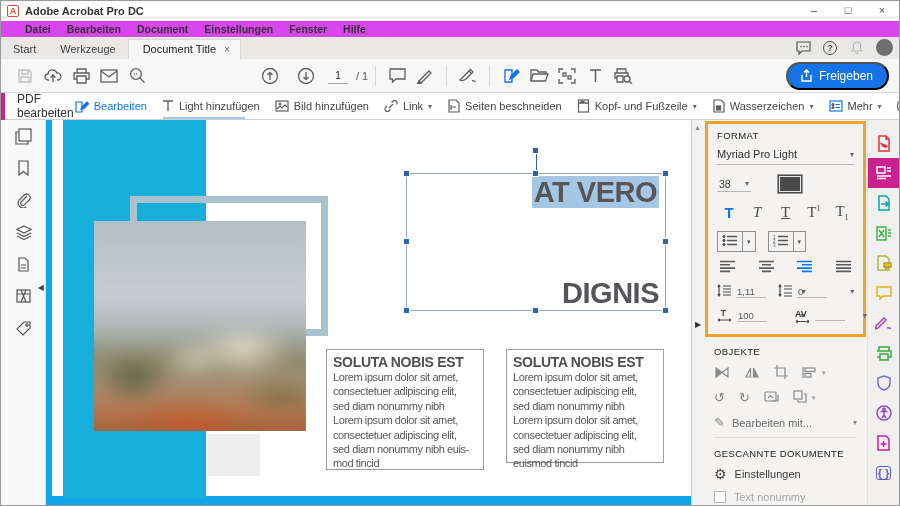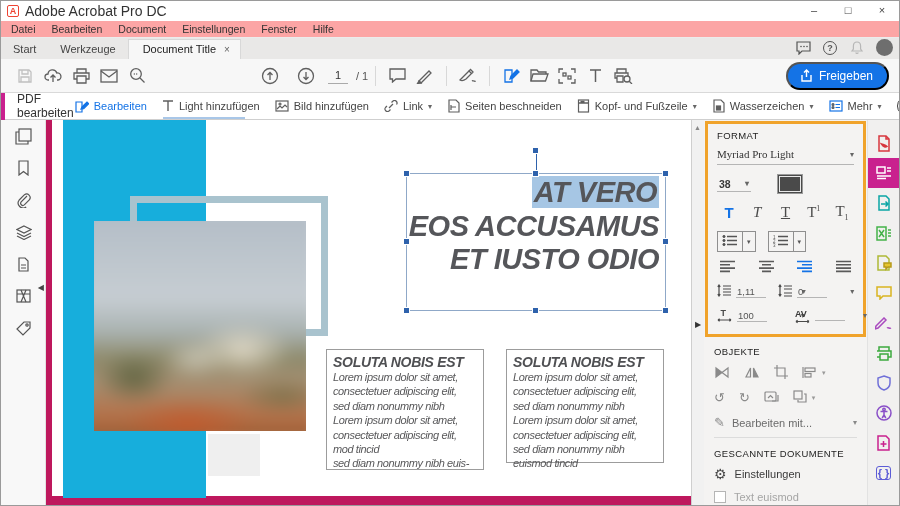--- a/index.html
+++ b/index.html
@@ -3,26 +3,26 @@
 <meta charset="utf-8">
 <style>
   * { box-sizing: border-box; margin: 0; padding: 0; }
   html,body { width:900px; height:506px; }
   body { font-family:"Liberation Sans", sans-serif; background:#fff; }
   .window { width:900px; height:506px; display:flex; flex-direction:column; border:1px solid #9a9a9a; overflow:hidden; background:#fff; }
 
   
   .titlebar { height:20px; display:flex; align-items:center; background:#fff; padding-left:6px; flex:0 0 auto; }
   .app-logo { width:12px; height:12px; border:1px solid #e43; border-radius:2px; color:#e43; font-size:9px; font-weight:bold; line-height:10px; text-align:center; margin-right:6px; }
-  .app-title { font-size:14px; font-weight:normal; color:#333; }
+  .app-title { font-size:11px; font-weight:bold; color:#333; }
   .win-controls { margin-left:auto; display:flex; }
   .win-btn { width:34px; height:20px; font-size:11px; color:#444; text-align:center; line-height:18px; }
 
   
-  .menubar { height:17px; display:flex; align-items:center; padding-left:2px; background:#fca5a5; border-bottom:1px solid #ececec; flex:0 0 auto; }
+  .menubar { height:17px; display:flex; align-items:center; padding-left:16px; background:#d946ef; border-bottom:1px solid #ececec; flex:0 0 auto;font-weight:bold; }
   .menu-item { font-size:10.5px; color:#333; padding:0 8px; }
 
   
   .tabbar { height:21px; display:flex; align-items:flex-end; background:#e9e8e7; flex:0 0 auto; position:relative; }
   .tab { font-size:11px; color:#444; padding:3px 12px 4px; }
   .tab.active { background:#f7f7f7; color:#222; border:1px solid #d8d8d8; border-bottom:none; display:flex; gap:8px; align-items:center; padding:3px 10px 4px 14px; }
   .tab-close { color:#666; font-size:10px; }
   .tabbar-right { position:absolute; right:6px; top:1px; display:flex; align-items:center; gap:11px; }
   .tr-ic { width:17px; height:17px; display:flex; align-items:center; justify-content:center; }
   .avatar { width:17px; height:17px; border-radius:50%; background:#6e6e6e; }
@@ -53,21 +53,21 @@
   .close-btn { margin-left:auto; margin-right:14px; border:1px solid #3a3a3a; border-radius:12px; background:#fff; font-size:11.5px; color:#222; padding:3px 16px; }
 
   
   .main { flex:1; display:flex; min-height:0; }
 
   .left-sidebar { width:45px; background:#f8f8f8; border-right:1px solid #e2e2e2; position:relative; flex:0 0 auto; }
   .ls-ic { width:45px; height:32px; display:flex; align-items:center; justify-content:center; }
   .ls-ic svg { stroke:#555; fill:none; stroke-width:1.2; }
   .ls-collapse { position:absolute; right:1px; top:163px; font-size:8px; color:#444; }
 
-  .canvas { flex:1; background:#be185d; position:relative; overflow:hidden;font-style:italic; }
+  .canvas { flex:1; background:#0ea5e9; position:relative; overflow:hidden; }
   .page { position:absolute; left:6px; top:0; right:0; bottom:9px; background:#fff; }
   .cyan-block { position:absolute; left:11px; top:0; width:143px; height:378px; background:#17aedc; }
   .frame-outline { position:absolute; left:78px; top:76px; width:198px; height:140px; border:7px solid #a9c3ce; }
   .photo { position:absolute; left:42px; top:101px; width:212px; height:210px; overflow:hidden; }
   .photo-inner { position:absolute; left:-12px; top:-12px; right:-12px; bottom:-12px; filter:blur(7px);
     background:
       radial-gradient(70px 40px at 68% 60%, rgba(225,218,200,.95), transparent 70%),
       radial-gradient(55px 38px at 22% 72%, rgba(88,94,58,.85), transparent 70%),
       radial-gradient(48px 30px at 48% 64%, rgba(210,205,190,.8), transparent 70%),
       radial-gradient(90px 34px at 45% 92%, rgba(193,90,45,.95), transparent 75%),
@@ -89,23 +89,23 @@
   
   .panel-scroll { width:13px; background:#f1f1f1; border-left:1px solid #cfcfcf; position:relative; flex:0 0 auto; }
   .ps-up { position:absolute; top:4px; left:2px; font-size:7px; color:#888; }
   .ps-expand { position:absolute; top:200px; left:3px; font-size:8px; color:#333; }
 
   
   .format-panel { width:163px; background:#f4f3f2; flex:0 0 auto; font-size:11px; color:#3a3a3a; overflow:hidden; }
   .fp-orange { border:3px solid #f0a32b; margin:1px; padding:6px 9px 8px; background:#f4f3f2; }
   .fp-title { font-size:9.5px; letter-spacing:.4px; color:#222; margin-bottom:7px; }
   .fp-row { display:flex; align-items:center; }
-  .font-select { justify-content:space-between; border-bottom:1px solid #b5b5b5; padding-bottom:4px; margin-bottom:9px; font-size:11px; color:#333;font-family:Liberation Serif, serif; }
+  .font-select { justify-content:space-between; border-bottom:1px solid #b5b5b5; padding-bottom:4px; margin-bottom:9px; font-size:11px; color:#333; }
   .size-row { gap:6px; margin-bottom:9px; }
-  .size-val { border-bottom:1px solid #b5b5b5; padding:1px 2px; font-size:10.5px; width:34px; display:flex; justify-content:space-between; align-items:center;font-weight:bold; }
+  .size-val { border-bottom:1px solid #b5b5b5; padding:1px 2px; font-size:10.5px; width:34px; display:flex; justify-content:space-between; align-items:center; }
   .swatch { width:26px; height:20px; background:#4a4a4a; border:1px solid #9a9a9a; outline:1px solid #e9e9e9; outline-offset:-3px; margin-left:20px; }
   .style-row { gap:0; justify-content:space-between; margin-bottom:9px; padding:0 1px; }
   .st-btn { font-family:"Liberation Serif", serif; font-size:15px; color:#4a4a4a; width:22px; text-align:center; }
   .st-bold { font-weight:bold; color:#1473e6; font-family:"Liberation Sans",sans-serif; }
   .st-italic { font-style:italic; }
   .st-under { text-decoration:underline; }
   .st-btn sup, .st-btn sub { font-size:8px; }
   .list-row { gap:12px; margin-bottom:8px; }
   .list-group { display:flex; border:1px solid #8f8f8f; background:#fff0; }
   .list-group .lg-main { padding:2px 4px; border-right:1px solid #8f8f8f; }
@@ -422,44 +422,45 @@
         <div class="cyan-block"></div>
         <div class="frame-outline"></div>
         <div class="photo">
             <div class="photo-inner"></div>
           </div>
         <div class="gray-square"></div>
 
         <div class="headline-box">
           <div class="headline">
             <span class="hl-sel">AT VERO</span><br>
-            <span>EOS ACCUSAMUS</span><br>
-            <span>ET IUSTO ODIO</span><br>
+            <br>
+            <br>
+            <span>DIGNIS</span>
           </div>
           <div class="rot-line"></div>
           <div class="handle" style="left:125px; top:-27px;"></div>
           <div class="handle" style="left:-4px; top:-4px;"></div>
           <div class="handle" style="left:125px; top:-4px;"></div>
           <div class="handle" style="right:-4px; top:-4px;"></div>
           <div class="handle" style="left:-4px; top:64px;"></div>
           <div class="handle" style="right:-4px; top:64px;"></div>
           <div class="handle" style="left:-4px; bottom:-4px;"></div>
           <div class="handle" style="left:125px; bottom:-4px;"></div>
           <div class="handle" style="right:-4px; bottom:-4px;"></div>
         </div>
 
         <div class="text-box" style="left:274px; top:229px; width:158px; height:121px;">
           <div class="tbx-title">SOLUTA NOBIS EST</div>
           <div class="tbx-line">Lorem ipsum dolor sit amet,</div>
           <div class="tbx-line">consectetuer adipiscing elit,</div>
           <div class="tbx-line">sed diam nonummy nibh</div>
           <div class="tbx-line">Lorem ipsum dolor sit amet,</div>
           <div class="tbx-line">consectetuer adipiscing elit,</div>
+          <div class="tbx-line">sed diam nonummy nibh euis-</div>
           <div class="tbx-line">mod tincid</div>
-          <div class="tbx-line">sed diam nonummy nibh euis-</div>
         </div>
 
         <div class="text-box" style="left:454px; top:229px; width:158px; height:114px;">
           <div class="tbx-title">SOLUTA NOBIS EST</div>
           <div class="tbx-line">Lorem ipsum dolor sit amet,</div>
           <div class="tbx-line">consectetuer adipiscing elit,</div>
           <div class="tbx-line">sed diam nonummy nibh</div>
           <div class="tbx-line">Lorem ipsum dolor sit amet,</div>
           <div class="tbx-line">consectetuer adipiscing elit,</div>
           <div class="tbx-line">sed diam nonummy nibh</div>
@@ -648,21 +649,21 @@
       </div>
 
       <div class="fp-section" style="padding-top:4px;">
         <div class="fp-sec-title">GESCANNTE DOKUMENTE</div>
         <div class="scan-row">
           <span class="gear">⚙</span>
           <span>Einstellungen</span>
         </div>
         <div class="scan-row dim">
           <span class="checkbox"></span>
-          <span>Text euismod</span>
+          <span>Text nonummy</span>
         </div>
       </div>
     </div>
 
     <div class="right-strip">
       <div class="rs-item">
         <svg width="16" height="17" viewBox="0 0 16 17" stroke="#d7373f">
             <path d="M3 1h7l3 3v12H3z"></path>
             <path d="M10 1v3h3"></path>
             <path d="M5.5 9c2 3 4 3.5 5.5 2.5-1-1.5-4-2-5.5-2.5z" fill="#d7373f"></path>

